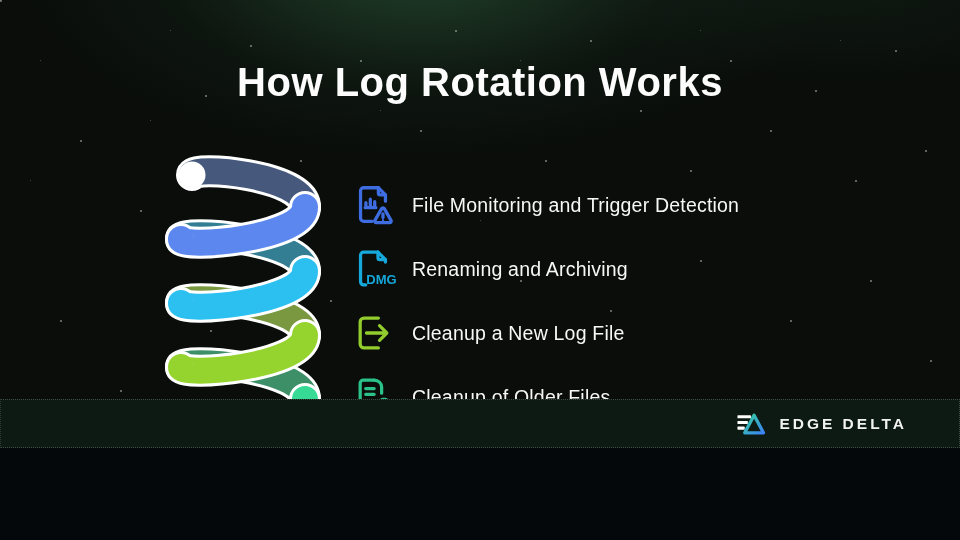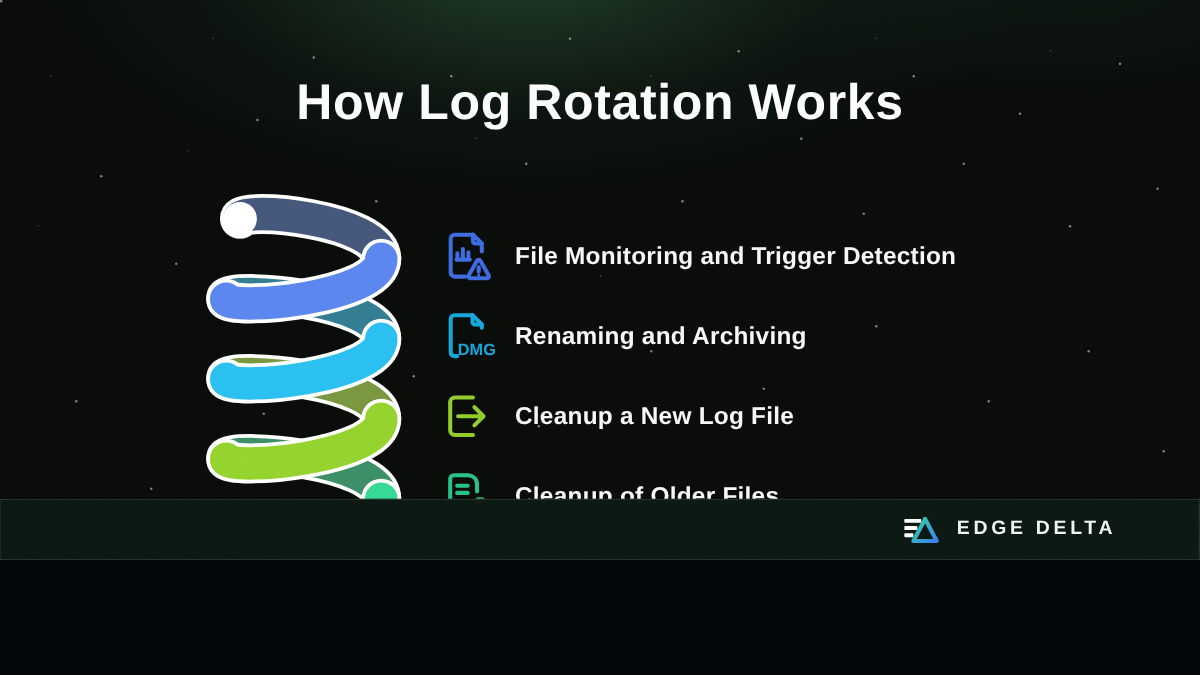--- a/index.html
+++ b/index.html
@@ -23,27 +23,27 @@
       560px 420px,640px 470px,90px 470px,900px 430px,380px 110px,620px 200px,840px 40px,
       150px 120px,520px 60px,960px 90px,30px 180px,710px 90px;}
   .title{
     position:absolute;left:0;top:60px;width:100%;text-align:center;
     color:#fbfcfb;font-size:40px;font-weight:800;letter-spacing:.5px;margin:0;
   }
   .spiral{position:absolute;left:164px;top:150px;}
   .steps{position:absolute;left:350px;top:182px;display:flex;flex-direction:column;gap:18px;}
   .step{display:flex;align-items:center;gap:16px;height:46px;}
   .step .icon{width:46px;height:46px;flex:0 0 46px;}
-  .step .label{color:#f7f8f6;font-size:19.5px;font-weight:700;letter-spacing:.2px;white-space:nowrap;}
+  .step .label{color:#f7f8f6;font-size:19.5px;font-weight:400;letter-spacing:.2px;white-space:nowrap;}
   .footer{
     position:absolute;left:0;right:0;bottom:0;height:49px;
     background:#0d1a14;border:1px dotted #3c4c42;border-left:1px dotted #2e3c34;
     box-sizing:border-box;
   }
-  .brand{position:absolute;right:66px;top:50%;transform:translateY(-50%);
+  .brand{position:absolute;right:52px;top:50%;transform:translateY(-50%);
     display:flex;align-items:center;gap:11px;}
   .brand .name{color:#f0f3f1;font-size:15.5px;font-weight:700;letter-spacing:3px;white-space:nowrap;}
 </style>
 </head>
 <body>
 
 <div class="slide">
   <div class="stars"></div>
   <div class="stars2"></div>
 

